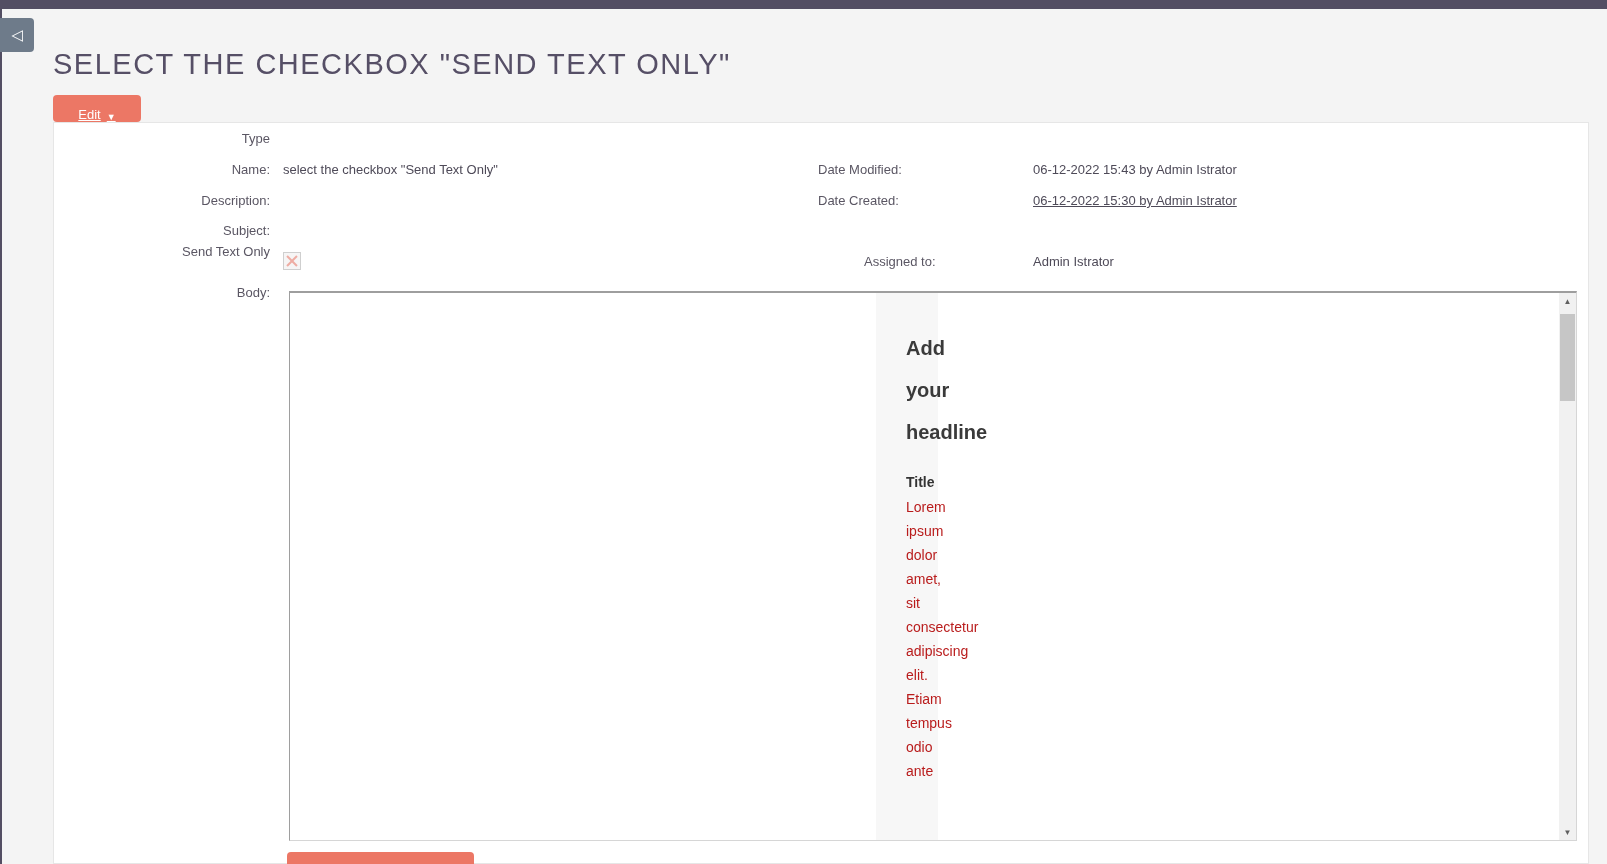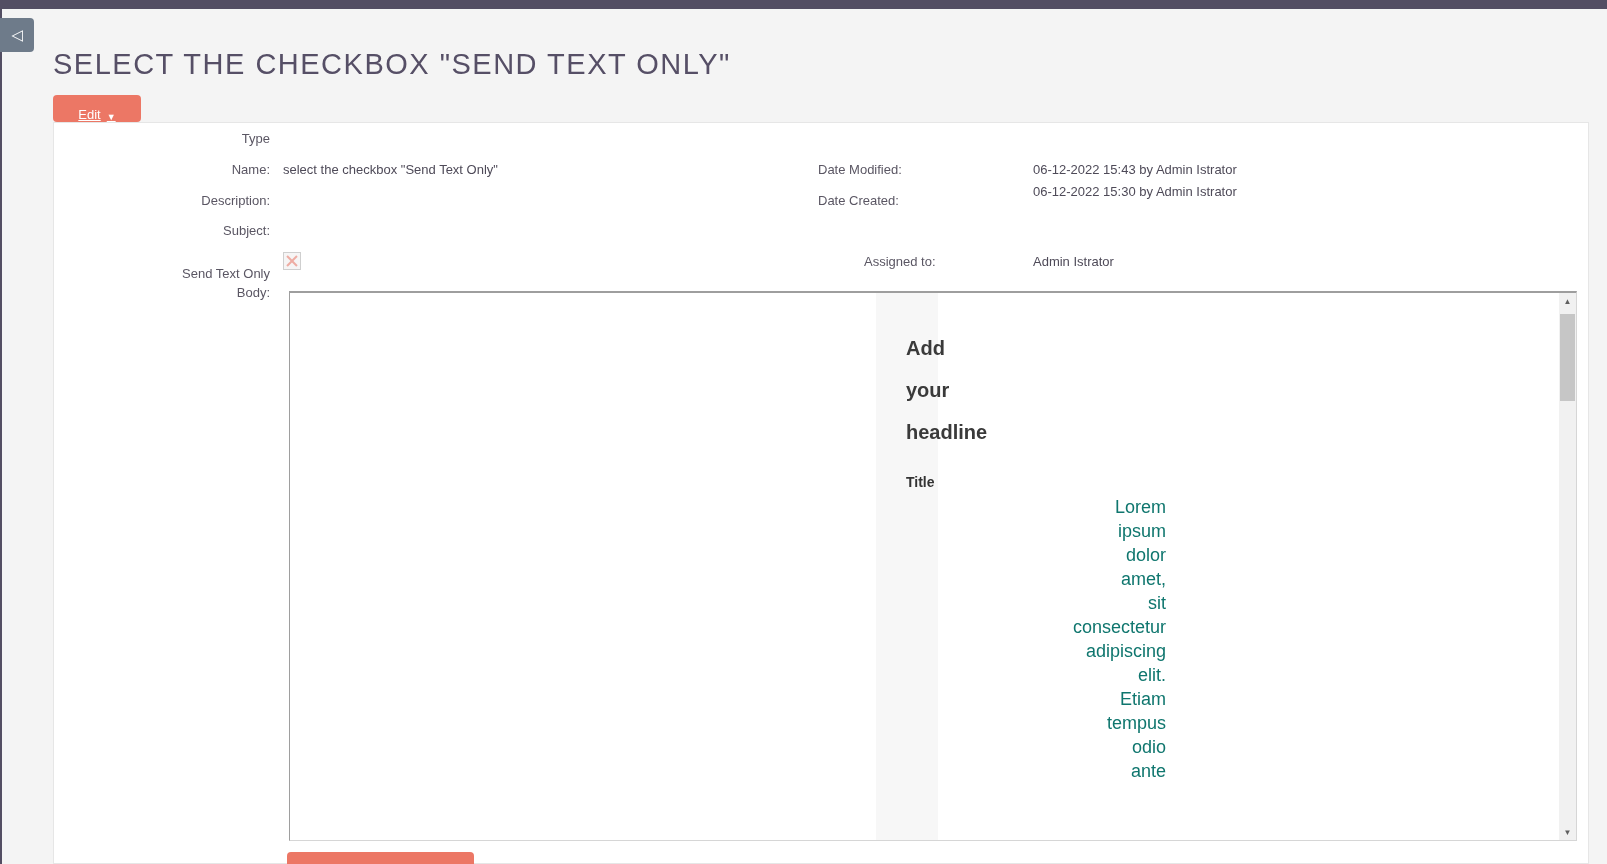--- a/index.html
+++ b/index.html
@@ -37,21 +37,21 @@
 
   .body-frame { position:absolute; left:289px; top:291px; width:1288px; height:550px; background:#ffffff;
                 border-top:2px solid #9e9e9e; border-left:1px solid #9e9e9e;
                 border-right:1px solid #d6d6d6; border-bottom:1px solid #d6d6d6; overflow:hidden; }
   .gray-col { position:absolute; left:586px; top:0; width:62px; height:548px; background:#f7f7f7; }
 
   .preview-text { position:absolute; left:616px; top:34px; width:260px; color:#3d3d3d; }
   .headline { font-size:20px; font-weight:bold; line-height:42px; color:#3a3a3a; }
   .headline div { white-space:nowrap; }
   .preview-title { margin-top:16px; font-size:14px; font-weight:bold; line-height:26px; color:#333333; }
-  .paragraph { font-size:18px; line-height:24px; color:#0f766e;text-align:right; }
+  .paragraph { font-size:14px; line-height:24px; color:#b91c1c; }
   .paragraph div { white-space:nowrap; }
 
   .scrollbar { position:absolute; right:0; top:0; width:17px; height:548px; background:#f1f1f1; }
   .scroll-arrow { position:absolute; left:0; width:17px; height:17px; color:#5f5f5f; font-size:8px;
                   text-align:center; line-height:17px; cursor:pointer; }
   .scroll-arrow.up { top:0; }
   .scroll-arrow.down { bottom:0; }
   .scroll-thumb { position:absolute; left:1px; top:21px; width:15px; height:87px; background:#c6c6c6; cursor:pointer; }
 
   .bottom-btn { position:absolute; left:287px; top:852px; width:187px; height:26px; background:#ec7765;
@@ -73,36 +73,36 @@
   <span>Edit</span>
   <span class="caret">▼</span>
 </button>
 
 <div class="panel"></div>
 
 <div class="lbl" style="left:55px; top:131px;">Type</div>
 <div class="lbl" style="left:55px; top:162px;">Name:</div>
 <div class="lbl" style="left:55px; top:193px;">Description:</div>
 <div class="lbl" style="left:55px; top:223px;">Subject:</div>
-<div class="lbl" style="left:55px; top:266px;padding-left:27px;">Send Text Only</div>
+<div class="lbl" style="left:55px; top:244px;padding-left:27px;">Send Text Only</div>
 <div class="lbl" style="left:55px; top:285px;">Body:</div>
 
 <div class="val" style="left:283px; top:162px;">select the checkbox "Send Text Only"</div>
 
 <div class="checkbox">
   <span class="x1"></span>
   <span class="x2"></span>
 </div>
 
 <div class="lbl-r" style="left:818px; top:162px;">Date Modified:</div>
 <div class="lbl-r" style="left:818px; top:193px;">Date Created:</div>
 <div class="lbl-r" style="left:864px; top:254px;">Assigned to:</div>
 
 <div class="val" style="left:1033px; top:162px;">06-12-2022 15:43 by Admin Istrator</div>
-<div class="val" style="left:1033px; top:184px;">06-12-2022 15:30 by Admin Istrator</div>
+<div class="val" style="left:1033px; top:193px;text-decoration:underline;">06-12-2022 15:30 by Admin Istrator</div>
 <div class="val" style="left:1033px; top:254px;">Admin Istrator</div>
 
 <div class="body-frame">
   <div class="gray-col"></div>
 
   <div class="preview-text">
     <div class="headline">
       <div>Add</div>
       <div>your</div>
       <div>headline</div>

